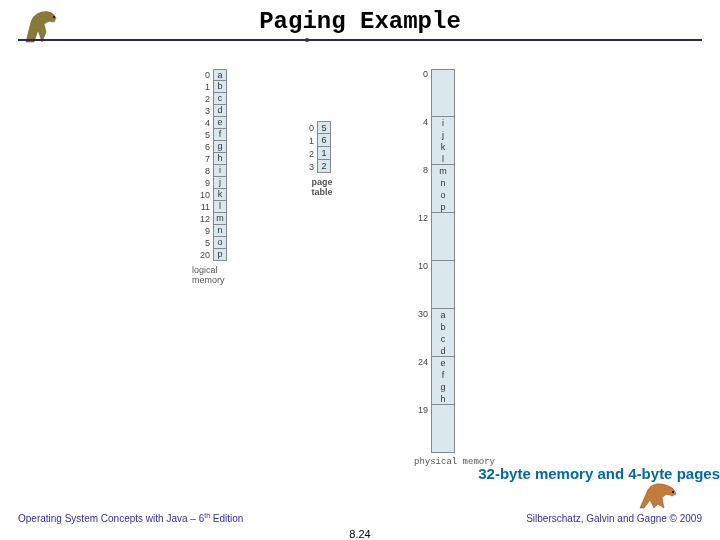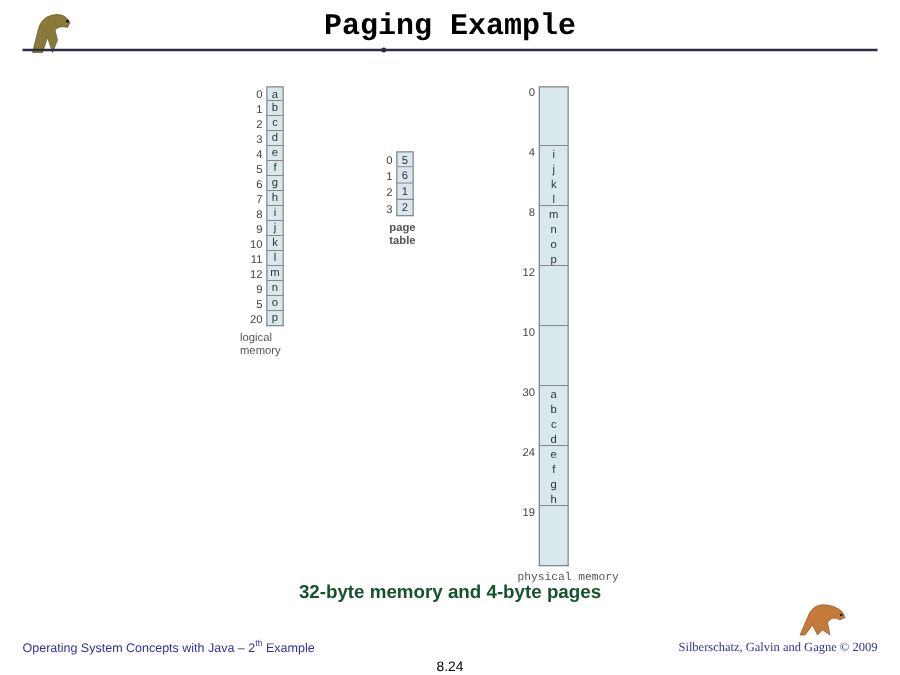--- a/index.html
+++ b/index.html
@@ -22,26 +22,26 @@
   .pt-cell { width: 14px; height: 13px; background: #d8e8ec; border: 1px solid #888; border-top: none; text-align: center; font-size: 9px; color: #333; line-height: 12px; }
   .pagetable .pt-row:first-child .pt-cell { border-top: 1px solid #888; }
   .pt-label { font-size: 9px; color: #555; margin-top: 4px; text-align: center; width: 40px; font-weight: bold; }
   .physical { position: absolute; left: 410px; top: 28px; }
   .pm-frame { display: flex; }
   .pm-idx { width: 18px; text-align: right; font-size: 9px; color: #444; margin-right: 3px; line-height: 10px; }
   .pm-block { width: 24px; height: 48px; border: 1px solid #888; border-top: none; background: #d8e8ec; display: flex; flex-direction: column; }
   .physical .pm-frame:first-child .pm-block { border-top: 1px solid #888; }
   .pm-val { flex: 1; text-align: center; font-size: 9px; color: #333; line-height: 12px; }
   .pm-label { font-size: 9px; color: #555; margin-top: 4px; margin-left: 4px; font-family: Liberation Mono, monospace; }
-  .caption { text-align: center; font-size: 15px; font-weight: bold; color: #14532d; position: absolute; bottom: 58px; width: 100%; }
+  .caption { text-align: right; font-size: 15px; font-weight: bold; color: #0369a1; position: absolute; bottom: 58px; width: 100%; }
   .footer { position: absolute; bottom: 0; width: 100%; height: 44px; display: flex; align-items: center; justify-content: space-between; padding: 0 18px; }
   .footer-left { font-size: 10px; color: #3030a0; }
   .footer-left sup { font-size: 7px; }
   .footer-center { font-size: 11px; color: #000; position: absolute; left: 50%; transform: translateX(-50%); margin-top: 32px; }
-  .footer-right { font-size: 10px; color: #3030a0; font-family: Liberation Serif, serif; }
+  .footer-right { font-size: 10px; color: #3030a0; }
   .dino-right { position: absolute; right: 36px; bottom: 30px; width: 48px; height: 36px; }
 </style>
 </head>
 <body>
 
 <div class="header">
   <svg class="dino-left" viewBox="0 0 50 40">
     <path d="M8,38 L12,22 Q14,10 24,8 Q34,6 38,14 L36,18 Q30,16 26,20 L28,28 L24,38 L20,26 L16,38 Z" fill="#8a7a3a" stroke="#5a4a1a" stroke-width="0.5"></path>
     <circle cx="36" cy="13" r="1" fill="#000"></circle>
   </svg>
@@ -223,17 +223,17 @@
 
 <div class="caption">32-byte memory and 4-byte pages</div>
 
 <svg class="dino-right" viewBox="0 0 48 36">
   <path d="M4,34 L10,20 Q14,8 26,10 Q38,12 40,20 L36,22 Q30,18 26,24 L28,34 L22,30 L18,34 L14,26 L8,34 Z" fill="#c47a3a" stroke="#8a4a1a" stroke-width="0.5"></path>
   <circle cx="37" cy="18" r="1" fill="#000"></circle>
 </svg>
 
 <div class="footer">
   <div class="footer-left">
-    <span>Operating System Concepts with Java – 2</span><sup>th</sup><span> Example</span>
+    <span>Operating System Concepts with Java – 6</span><sup>th</sup><span> Edition</span>
   </div>
   <div class="footer-center">8.24</div>
   <div class="footer-right">Silberschatz, Galvin and Gagne © 2009</div>
 </div>
 
 </body></html>

